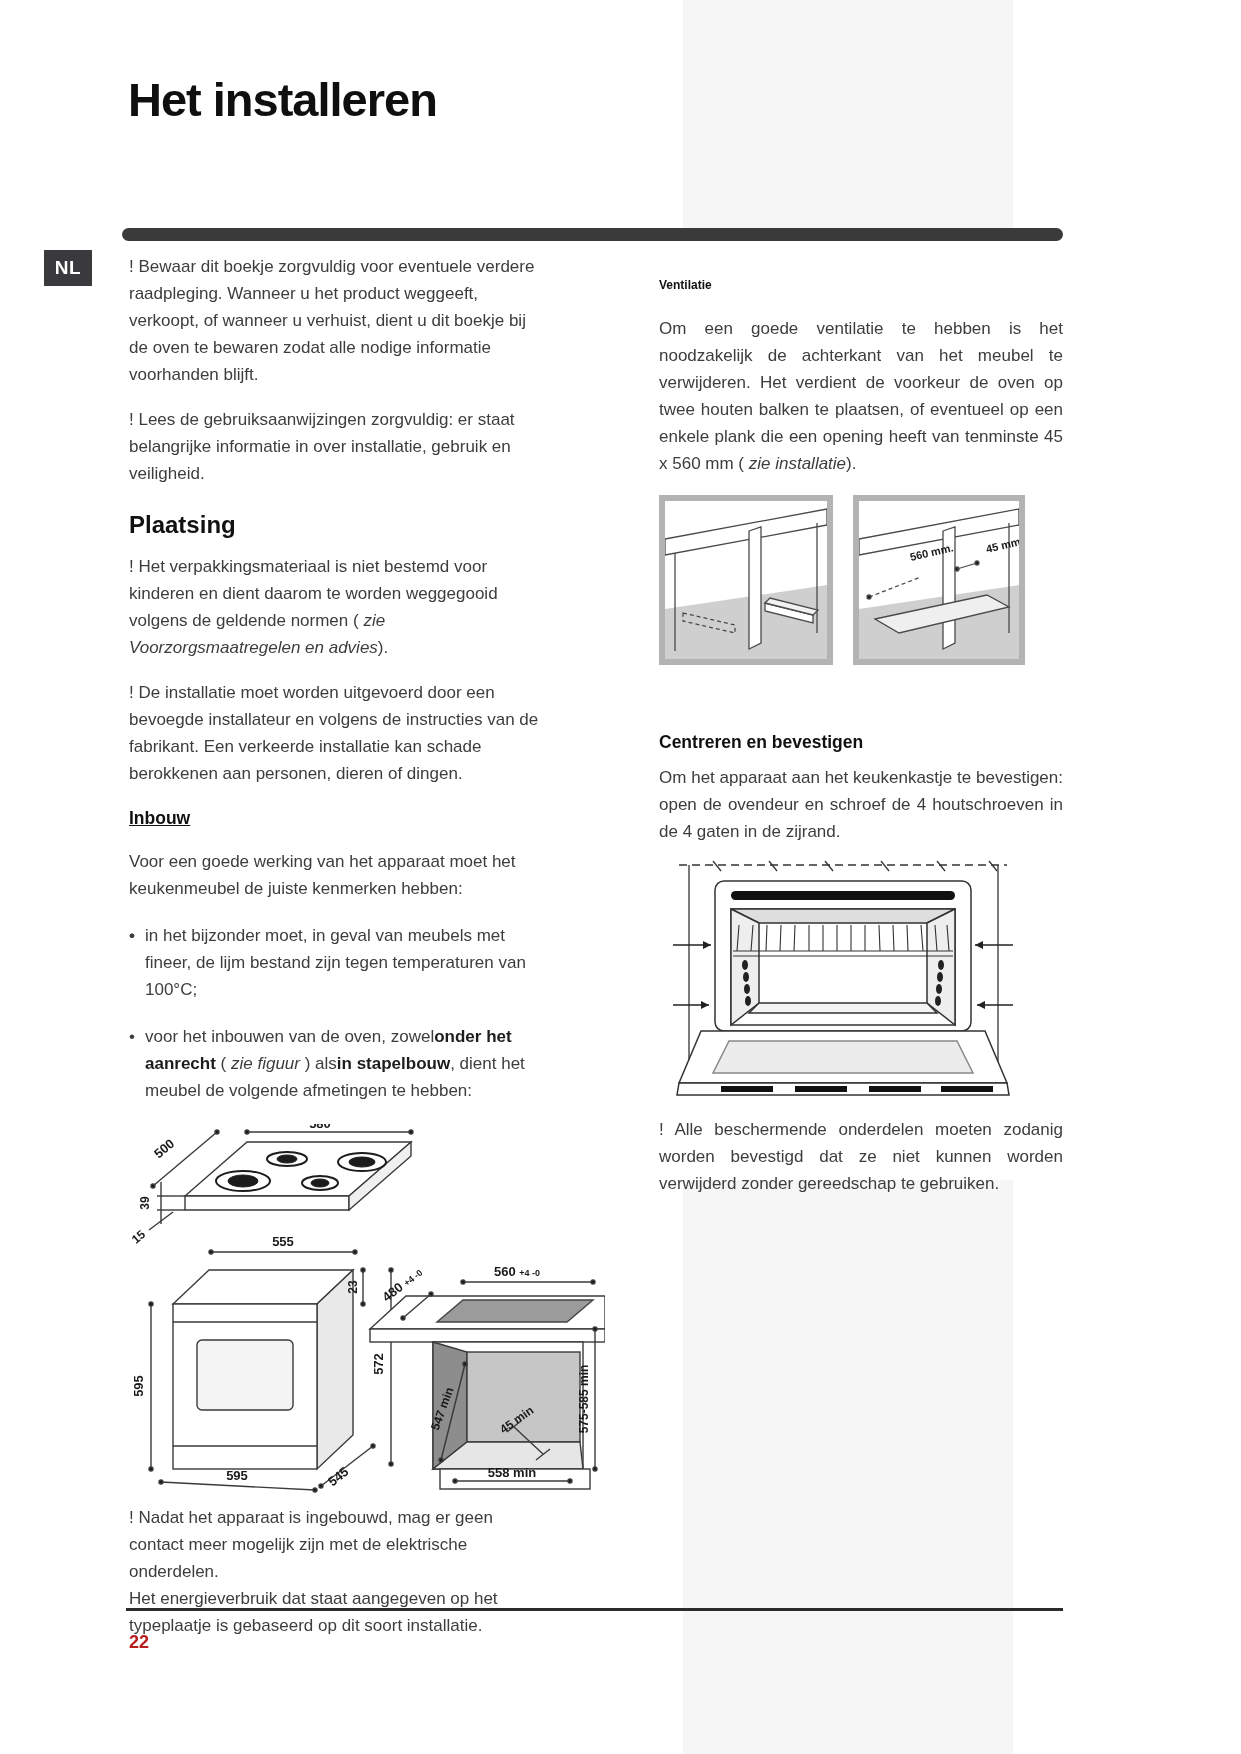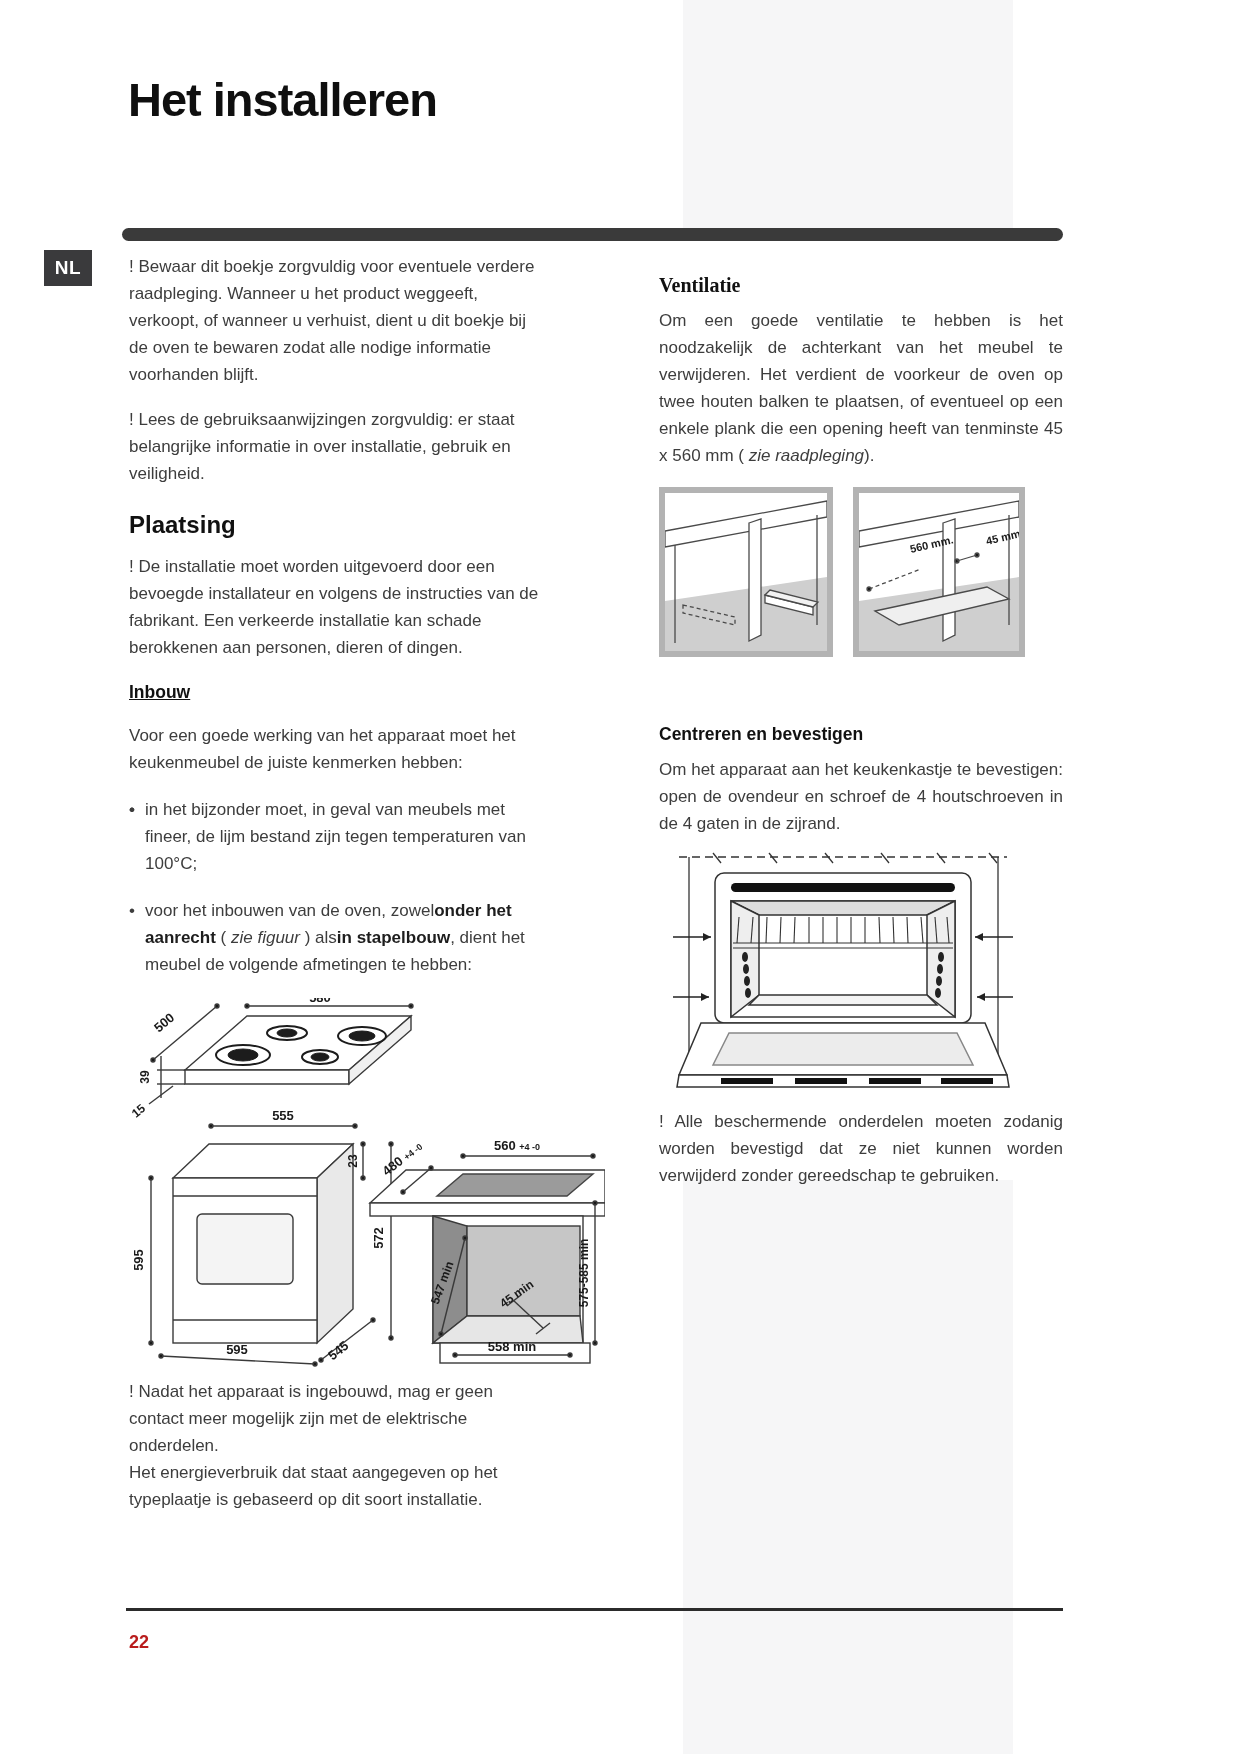--- a/index.html
+++ b/index.html
@@ -13,21 +13,21 @@
   .nl-badge{position:absolute;left:44px;top:250px;width:48px;height:36px;background:#3a3a3c;
             color:#fff;font-size:19px;font-weight:700;display:flex;align-items:center;
             justify-content:center;letter-spacing:.5px;}
   .col{position:absolute;font-size:17px;line-height:27px;}
   .col-left{left:129px;top:253px;width:411px;}
   .col-right{left:659px;top:272px;width:404px;}
   .col p{margin:0 0 18px 0;}
   .col p.tight{margin:0;}
   h2.plaatsing{margin:24px 0 14px 0;font-size:24px;line-height:28px;color:#111;}
   h3.sub{margin:10px 0 16px 0;font-size:17.5px;line-height:27px;color:#111;text-decoration:underline;}
-  h3.sub2{margin:0 0 8px 0;font-size:20px;line-height:27px;color:#111;font-family:Liberation Serif, serif;}
+  h3.sub2{margin:0 0 16px 0;font-size:12px;line-height:27px;color:#111;}
   ul.specs{list-style:none;margin:0 0 2px 0;padding:0;}
   ul.specs li{margin:0 0 20px 0;padding-left:16px;position:relative;}
   ul.specs li .dot{position:absolute;left:0;top:0;}
   .just{text-align:justify;}
   .figrow{display:flex;gap:20px;margin:4px 0 0 0;}
   .ventbox{width:174px;height:170px;border:6px solid #b3b3b3;background:#fff;box-sizing:border-box;}
   .centr-head{margin:64px 0 8px 0;font-size:17.5px;line-height:27px;color:#111;}
   .oven-wrap{margin:8px 0 0 14px;}
   .final-right{margin-top:12px;}
   .diagram-wrap{margin:10px 0 0 -14px;}
@@ -49,20 +49,21 @@
   <div class="title">Het installeren</div>
   <div class="toprule"></div>
   <div class="nl-badge">NL</div>
 
   <div class="col col-left">
     <p>! Bewaar dit boekje zorgvuldig voor eventuele verdere raadpleging. Wanneer u het product weggeeft, verkoopt, of wanneer u verhuist, dient u dit boekje bij de oven te bewaren zodat alle nodige informatie voorhanden blijft.</p>
     <p>! Lees de gebruiksaanwijzingen zorgvuldig: er staat belangrijke informatie in over installatie, gebruik en veiligheid.</p>
 
     <h2 class="plaatsing">Plaatsing</h2>
 
+    <p><span>! Het verpakkingsmateriaal is niet bestemd voor kinderen en dient daarom te worden weggegooid volgens de geldende normen ( </span><span class="ital">zie Voorzorgsmaatregelen en advies</span><span>).</span></p>
     <p>! De installatie moet worden uitgevoerd door een bevoegde installateur en volgens de instructies van de fabrikant. Een verkeerde installatie kan schade berokkenen aan personen, dieren of dingen.</p>
 
     <h3 class="sub">Inbouw</h3>
     <p>Voor een goede werking van het apparaat moet het keukenmeubel de juiste kenmerken hebben:</p>
 
     <ul class="specs">
       <li><span class="dot">•</span></li>
       <li><span class="dot">•</span><span>in het bijzonder moet, in geval van meubels met fineer, de lijm bestand zijn tegen temperaturen van 100°C;</span></li>
       <li><span class="dot">•</span><span>voor het inbouwen van de oven, zowel</span><span class="bld">onder het aanrecht</span><span>  ( </span><span class="ital">zie figuur</span><span> ) als</span><span class="bld">in stapelbouw</span><span>, dient het meubel de volgende afmetingen te hebben:</span></li>
     </ul>
@@ -176,21 +177,21 @@
         </g>
       </svg>
     </div>
 
     <p class="tight after-diagram">! Nadat het apparaat is ingebouwd, mag er geen contact meer mogelijk zijn met de elektrische onderdelen.</p>
     <p class="tight">Het energieverbruik dat staat aangegeven op het typeplaatje is gebaseerd op dit soort installatie.</p>
   </div>
 
   <div class="col col-right">
     <h3 class="sub2">Ventilatie</h3>
-    <p class="just"><span>Om een goede ventilatie te hebben is het noodzakelijk de achterkant van het meubel te verwijderen. Het verdient de voorkeur de oven op twee houten balken te plaatsen, of eventueel op een enkele plank die een opening heeft van tenminste 45 x 560 mm ( </span><span class="ital">zie raadpleging</span><span>).</span></p>
+    <p class="just"><span>Om een goede ventilatie te hebben is het noodzakelijk de achterkant van het meubel te verwijderen. Het verdient de voorkeur de oven op twee houten balken te plaatsen, of eventueel op een enkele plank die een opening heeft van tenminste 45 x 560 mm ( </span><span class="ital">zie installatie</span><span>).</span></p>
 
     <div class="figrow">
 
       <div class="ventbox">
         <svg width="162" height="158" viewBox="0 0 162 158">
           <g stroke="#4a4a4a" stroke-width="1.3" fill="none">
             <polygon points="0,108 162,84 162,158 0,158" fill="#cfcfcf" stroke="none"></polygon>
             <polygon points="0,38 162,8 162,24 0,54" fill="#ffffff"></polygon>
             <polygon points="84,30 96,26 96,142 84,148" fill="#ffffff"></polygon>
             <line x1="10" y1="52" x2="10" y2="150"></line>

